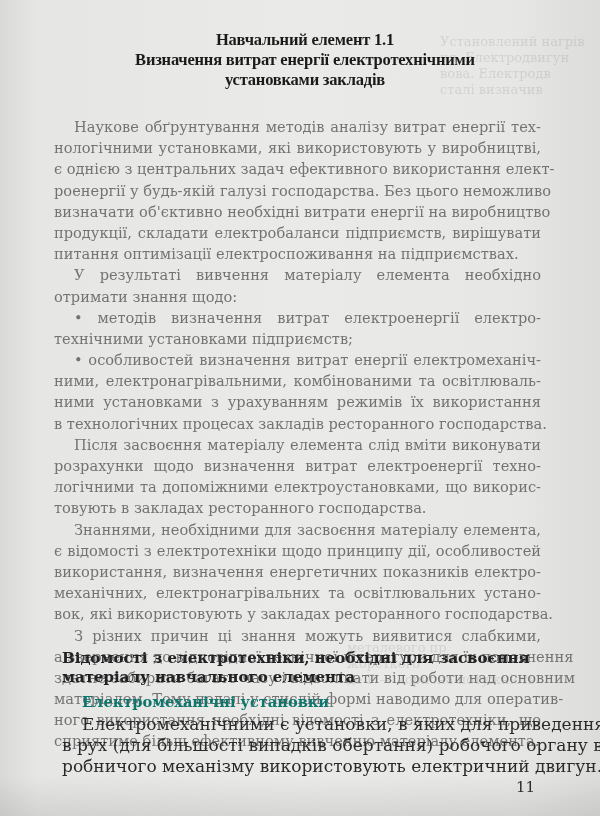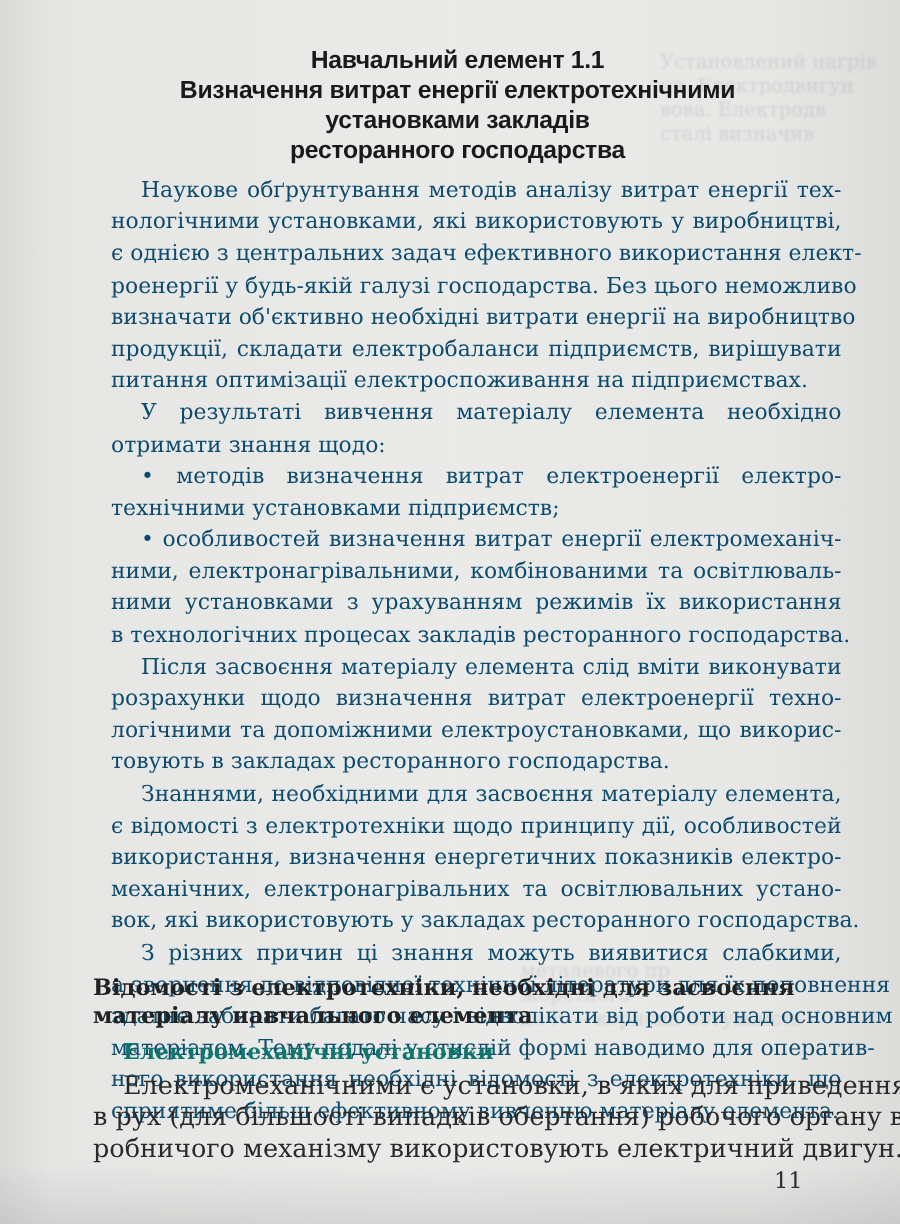--- a/index.html
+++ b/index.html
@@ -34,36 +34,36 @@
       white-space: nowrap;
       filter: blur(0.6px);
       pointer-events: none;
     }
     .title-block {
       position: absolute;
       left: 60px;
       top: 30px;
       width: 490px;
       text-align: center;
-      font-family: Liberation Sans, sans-serif;
+      font-family: Liberation Serif, serif;
       font-weight: bold;
       font-size: 16.5px;
       line-height: 20px;
       color: #1a1a1a;
       letter-spacing: -0.2px;
     }
     .title-block div { white-space: nowrap; }
     .body-text {
       position: absolute;
-      left: 74px;
+      left: 54px;
       top: 116px;
       width: 487px;
       font-size: 14.6px;
       line-height: 21.2px;
-      color: #0c4a6e;
+      color: #737373;
     }
     .ln {
       display: block;
       white-space: nowrap;
       text-align: justify;
       text-align-last: justify;
       height: 21.2px;
       overflow: visible;
     }
     .ln.last { text-align-last: left; }
@@ -120,21 +120,20 @@
   <div class="bleed" style="left:347px;top:640px;">
     <div>металевого пр</div>
       <div>жорсткого</div>
       <div>де P — корисна потужність</div>
   </div>
 
   <div class="title-block">
     <div>Навчальний елемент 1.1</div>
     <div>Визначення витрат енергії електротехнічними</div>
     <div>установками закладів</div>
-    <div>ресторанного господарства</div>
   </div>
 
   <div class="body-text">
     <span class="ln indent">Наукове обґрунтування методів аналізу витрат енергії тех-</span>
     <span class="ln">нологічними установками, які використовують у виробництві,</span>
     <span class="ln">є однією з центральних задач ефективного використання елект-</span>
     <span class="ln">роенергії у будь-якій галузі господарства. Без цього неможливо</span>
     <span class="ln">визначати об'єктивно необхідні витрати енергії на виробництво</span>
     <span class="ln">продукції, складати електробаланси підприємств, вирішувати</span>
     <span class="ln last">питання оптимізації електроспоживання на підприємствах.</span>

